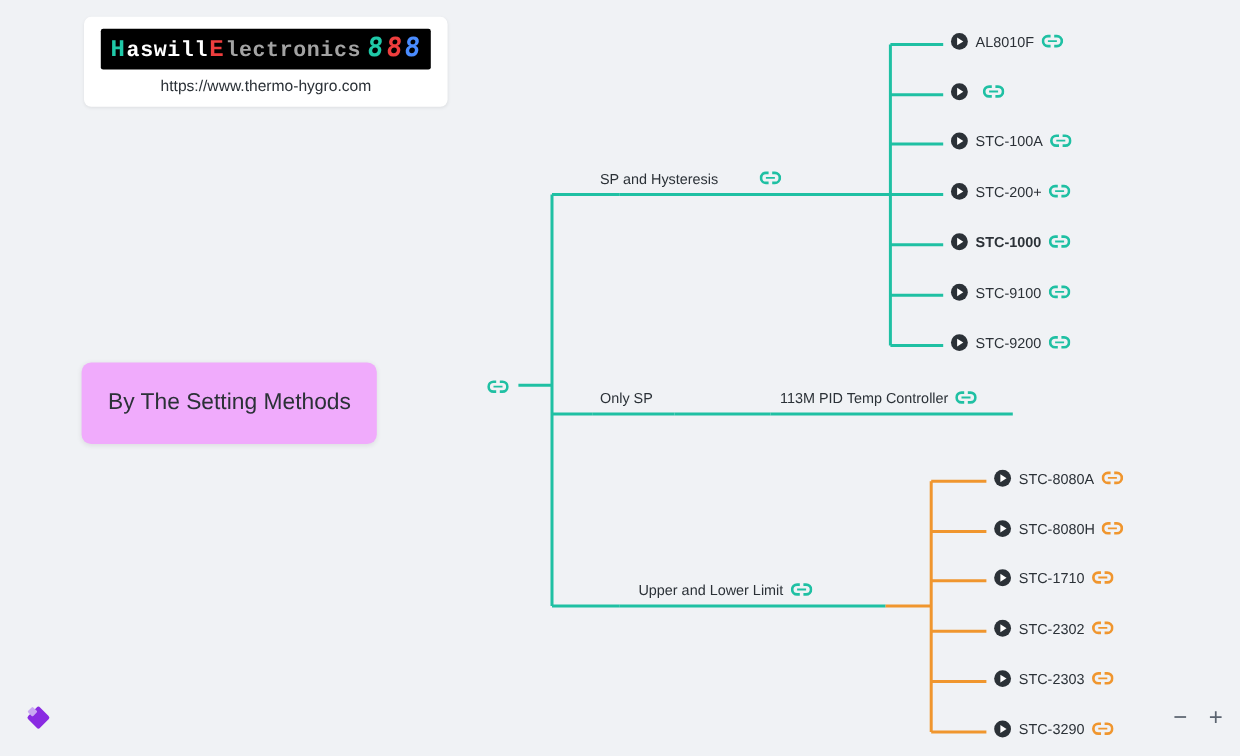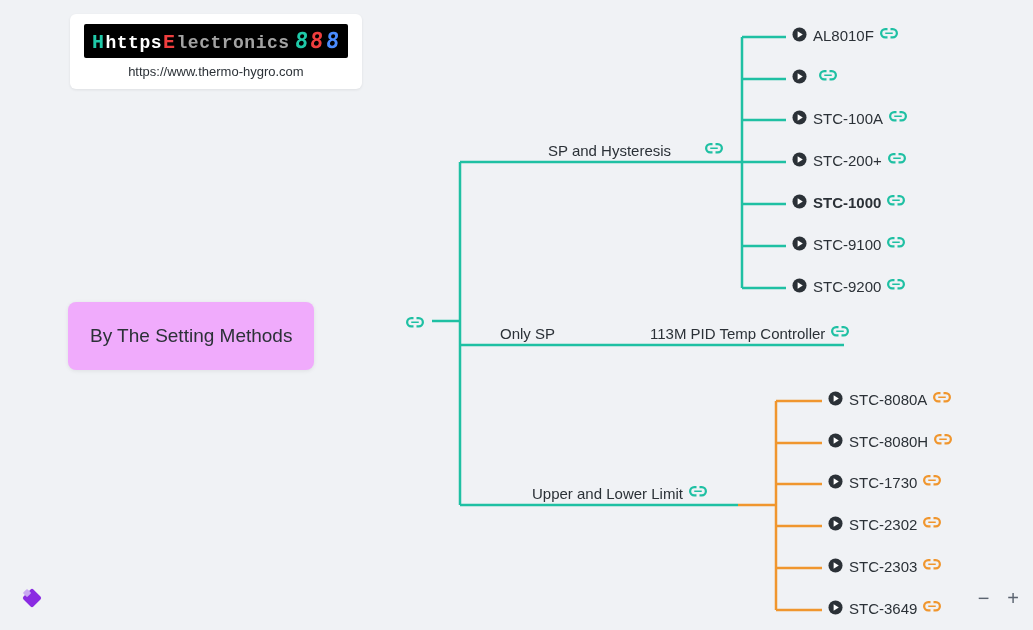--- a/index.html
+++ b/index.html
@@ -63,24 +63,24 @@
   }
   .link-ic {
     display: inline-flex;
     width: 18px; height: 14px;
     margin-left: 6px;
     vertical-align: middle;
   }
   .link-ic svg { width:100%; height:100%; }
   .node-label {
     position: absolute;
-    font-size: 15px;
+    font-size: 12px;
     color: #2b3137;
     display: flex;
-    align-items: flex-start;
+    align-items: center;
     white-space: nowrap;
   }
   .play-ic {
     display:inline-flex;
     width:15px; height:15px;
     margin-right:6px;
   }
   .bold { font-weight: 700; }
   svg.connectors { position:absolute; top:0; left:0; width:1033px; height:630px; pointer-events:none; }
   .stroke-teal { stroke:#1fc0a3; stroke-width:2.5; fill:none; }
@@ -137,42 +137,42 @@
   <path class="stroke-orange" d="M776 443 L822 443"></path>
   <path class="stroke-orange" d="M776 484 L822 484"></path>
   <path class="stroke-orange" d="M776 526 L822 526"></path>
   <path class="stroke-orange" d="M776 568 L822 568"></path>
   <path class="stroke-orange" d="M776 610 L822 610"></path>
 </svg>
 
 <div class="logo-card">
   <div class="logo-bar">
     <span class="logo-h">H</span>
-      <span class="logo-w">https</span>
+      <span class="logo-w">aswill</span>
       <span class="logo-e-red">E</span>
       <span class="logo-w2">lectronics</span>
     <span class="logo-digits">
       <span class="digit dg-g">8</span>
         <span class="digit dg-r">8</span>
         <span class="digit dg-b">8</span>
     </span>
   </div>
   <div class="logo-url">https://www.thermo-hygro.com</div>
 </div>
 
 <div class="root-card">
   <div>By The Setting Methods</div>
 </div>
 <span class="link-ic root-link-abs">
   <svg viewBox="0 0 24 16">
       <path d="M7 0a7 7 0 0 0 0 14h3v-3H7a4 4 0 0 1 0-8h3V0H7zm7 0v3h3a4 4 0 0 1 0 8h-3v3h3a7 7 0 0 0 0-14h-3zM7 6v2h10V6H7z" fill="#1fc0a3"></path>
     </svg>
 </span>
 
-<div class="node-label" style="top:142px; left:548px;gap:28px;">
+<div class="node-label" style="top:142px; left:500px;gap:28px;">
   <span>SP and Hysteresis</span>
   <span class="link-ic">
       <svg viewBox="0 0 24 16">
         <path d="M7 0a7 7 0 0 0 0 14h3v-3H7a4 4 0 0 1 0-8h3V0H7zm7 0v3h3a4 4 0 0 1 0 8h-3v3h3a7 7 0 0 0 0-14h-3zM7 6v2h10V6H7z" fill="#1fc0a3"></path>
       </svg>
     </span>
 </div>
 <div class="node-label" style="top:325px; left:500px;">
   <span>Only SP</span>
 </div>
@@ -322,21 +322,21 @@
         </svg>
       </span>
     </div>
     <div class="node-label" style="top: 474px; left: 828px;">
       <span class="play-ic">
         <svg viewBox="0 0 16 16">
           <circle cx="8" cy="8" r="7.5" fill="#2b3137"></circle>
           <path d="M6 4.5v7l5.5-3.5z" fill="#fff"></path>
         </svg>
       </span>
-      <span>STC-1730</span>
+      <span>STC-1710</span>
       <span class="link-ic">
         <svg viewBox="0 0 24 16">
           <path d="M7 0a7 7 0 0 0 0 14h3v-3H7a4 4 0 0 1 0-8h3V0H7zm7 0v3h3a4 4 0 0 1 0 8h-3v3h3a7 7 0 0 0 0-14h-3zM7 6v2h10V6H7z" fill="#f0962e"></path>
         </svg>
       </span>
     </div>
     <div class="node-label" style="top: 516px; left: 828px;">
       <span class="play-ic">
         <svg viewBox="0 0 16 16">
           <circle cx="8" cy="8" r="7.5" fill="#2b3137"></circle>
@@ -364,21 +364,21 @@
         </svg>
       </span>
     </div>
     <div class="node-label" style="top: 600px; left: 828px;">
       <span class="play-ic">
         <svg viewBox="0 0 16 16">
           <circle cx="8" cy="8" r="7.5" fill="#2b3137"></circle>
           <path d="M6 4.5v7l5.5-3.5z" fill="#fff"></path>
         </svg>
       </span>
-      <span>STC-3649</span>
+      <span>STC-3290</span>
       <span class="link-ic">
         <svg viewBox="0 0 24 16">
           <path d="M7 0a7 7 0 0 0 0 14h3v-3H7a4 4 0 0 1 0-8h3V0H7zm7 0v3h3a4 4 0 0 1 0 8h-3v3h3a7 7 0 0 0 0-14h-3zM7 6v2h10V6H7z" fill="#f0962e"></path>
         </svg>
       </span>
     </div>
   </div>
 
 <div class="corner-logo">
   <svg viewBox="0 0 24 24">

